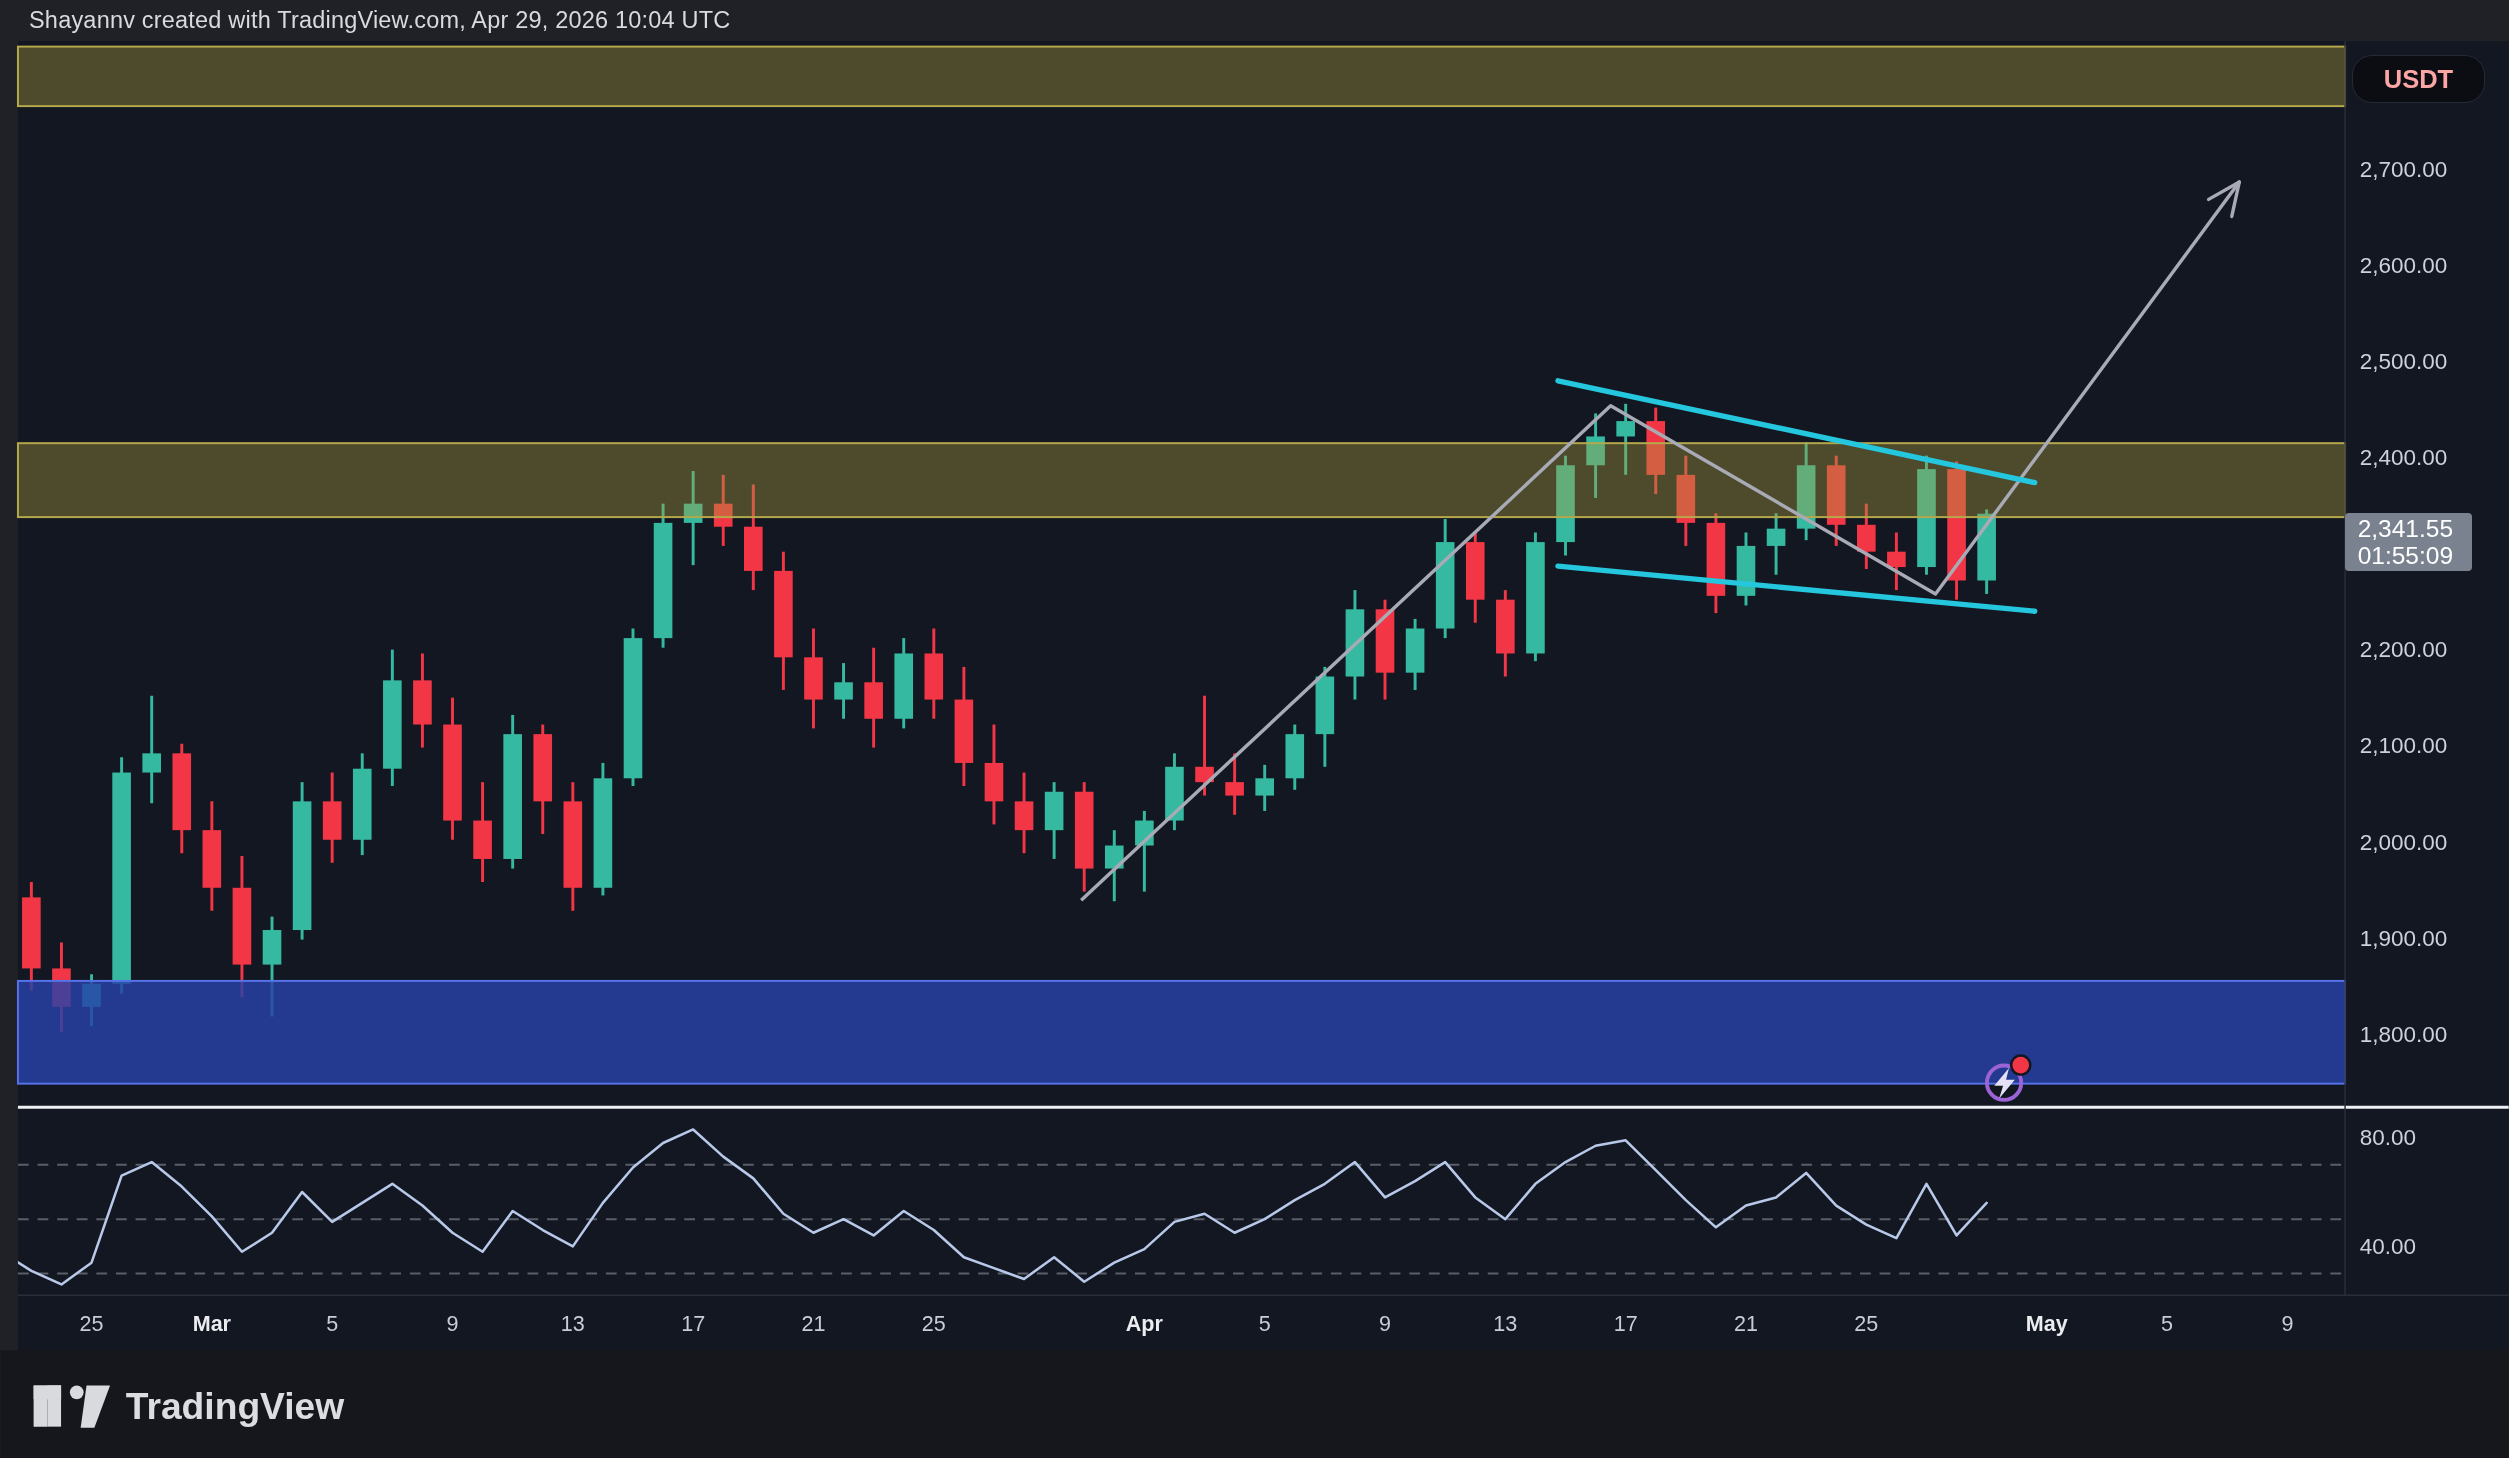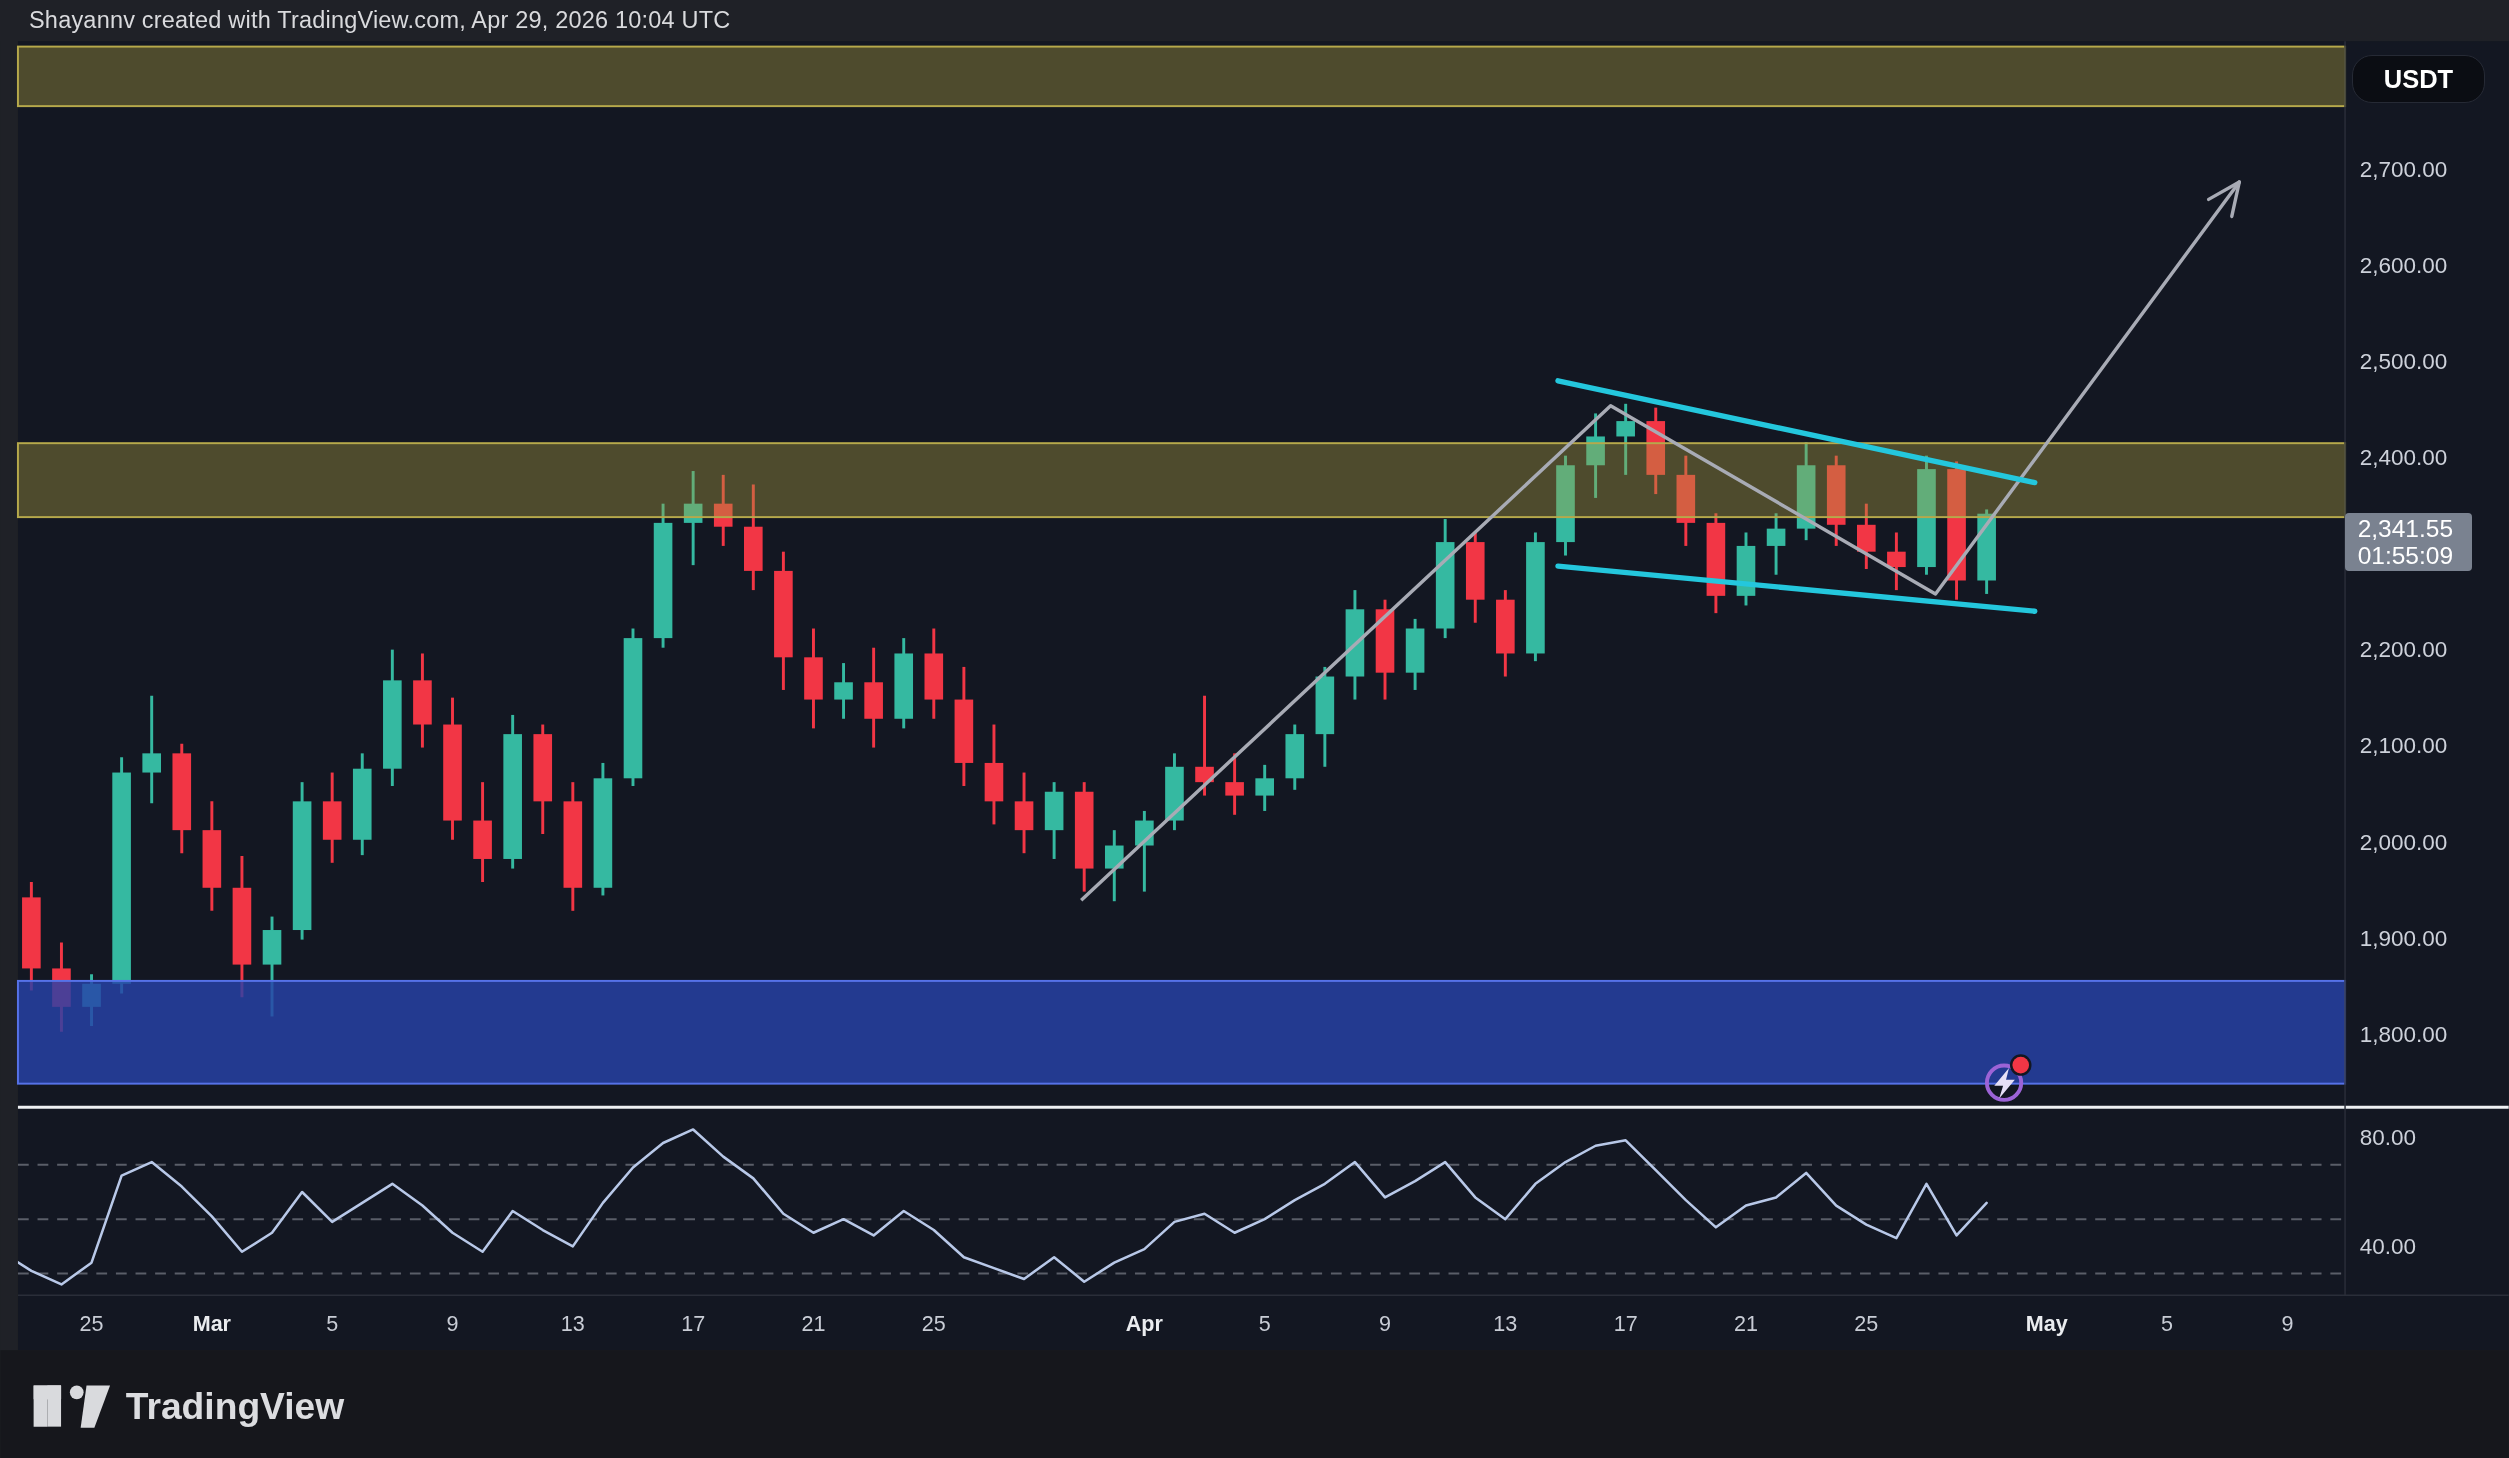--- a/index.html
+++ b/index.html
@@ -13,21 +13,21 @@
   .titlebar{
     position:absolute;left:0;top:0;width:2509px;height:41px;
     background:#1f2127;display:flex;align-items:center;
   }
   .titlebar span{
     margin-left:29px;color:#d9dadd;font-size:23.5px;letter-spacing:0.2px;
   }
   .usdt-btn{
     position:absolute;left:2352px;top:55px;width:131px;height:46px;
     background:#0b0d13;border:1px solid #262a35;border-radius:20px;
-    color:#ffffff;font-size:25.5px;font-weight:bold;
+    color:#fca5a5;font-size:25.5px;font-weight:bold;
     display:flex;align-items:center;justify-content:center;
   }
   .price-badge{
     position:absolute;left:2345px;top:513px;width:127px;height:58px;
     background:#7a8290;border-radius:3.9px;color:#ffffff;
     font-size:24.5px;line-height:27.4px;padding-top:2px;box-sizing:border-box;
   }
   .price-badge div{padding-left:12.7px;}
 </style>
 </head>

